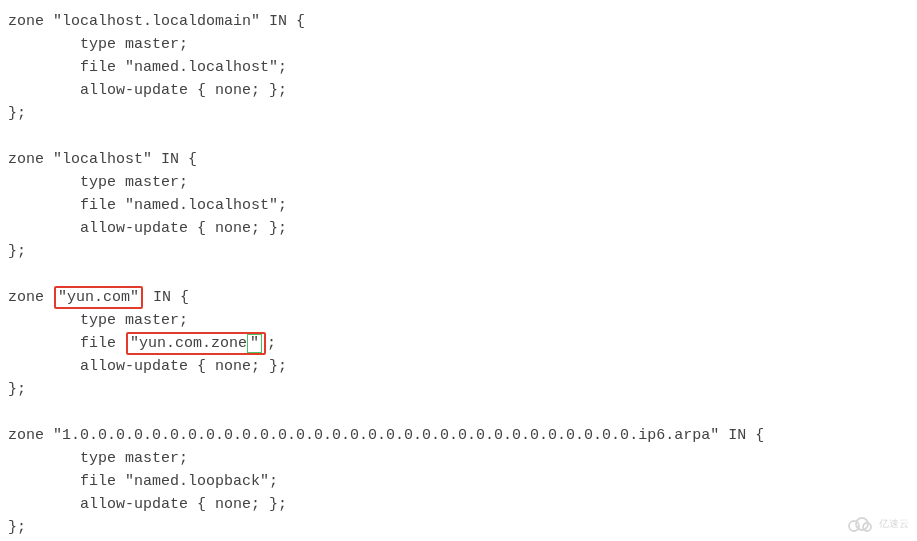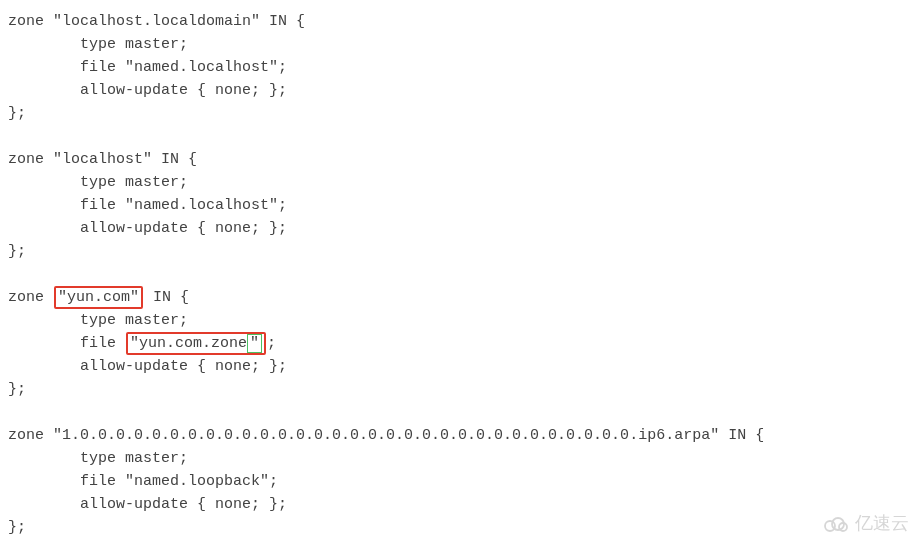--- a/index.html
+++ b/index.html
@@ -36,21 +36,21 @@
   .watermark {
     position: absolute;
     right: 8px;
     bottom: 6px;
     display: flex;
     align-items: center;
     gap: 6px;
     opacity: 0.4;
     color: #9a9a9a;
     font-family: Liberation Sans, sans-serif;
-    font-size: 18px;
+    font-size: 10px;
   }
   .watermark svg { display: block; }
 </style>
 </head>
 <body>
 
 <div class="code"><span>zone</span> <span>"localhost.localdomain"</span> <span>IN {</span>
 <span>        type master;</span>
 <span>        file "named.localhost";</span>
 <span>        allow-update { none; };</span>

